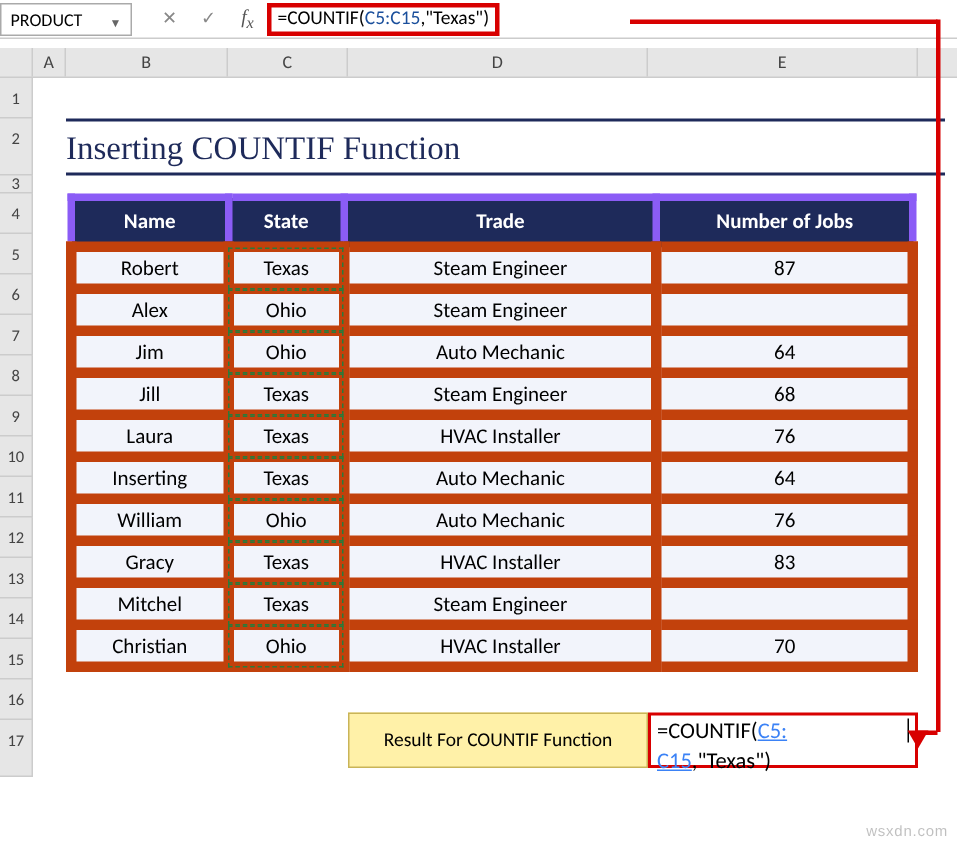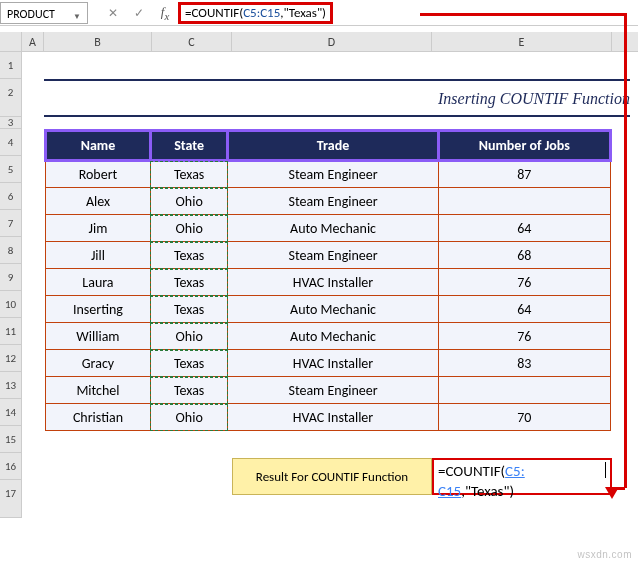--- a/index.html
+++ b/index.html
@@ -26,26 +26,26 @@
     .col-E { width: 180px; }
     
     .grid-body { display: flex; }
     .row-headers { width: 22px; background: #e6e6e6; }
     .row-head { height: 27px; text-align: center; font-size: 11px; color: #444; border-bottom: 1px solid #ccc; border-right: 1px solid #ccc; line-height: 27px; }
     .row-head.tall { height: 38px; }
     
     .sheet { position: relative; flex: 1; }
     .cell-blank { height: 27px; }
     
-    .title-row { height: 38px; display: flex; align-items: center; justify-content: flex-end; font-family: 'Georgia', serif; font-style: italic; font-size: 16px; color: #1e2a5a; border-top: 2px solid #1e2a5a; border-bottom: 2px solid #1e2a5a; margin-left: 22px; margin-right: 8px; margin-top: 0; padding-top: 2px; }
+    .title-row { height: 38px; display: flex; align-items: center; justify-content: flex-start; font-family: 'Georgia', serif; font-size: 22px; color: #1e2a5a; border-top: 2px solid #1e2a5a; border-bottom: 2px solid #1e2a5a; margin-left: 22px; margin-right: 8px; margin-top: 0; padding-top: 2px; }
     
     .table-wrap { margin-left: 22px; margin-right: 8px; }
     table.data { border-collapse: collapse; width: 568px; }
-    table.data th { background: #1e2a5a; color: #fff; font-weight: bold; font-size: 14px; padding: 5px 4px; border: 3px solid #8b5cf6; text-align: center; height: 27px; }
-    table.data td { background: #f2f4fb; border: 1px solid #c2410c; text-align: center; font-size: 14px; height: 27px; padding: 2px 4px; }
+    table.data th { background: #1e2a5a; color: #fff; font-weight: bold; font-size: 14px; padding: 5px 4px; border: 5px solid #8b5cf6; text-align: center; height: 27px; }
+    table.data td { background: #f2f4fb; border: 7px solid #c2410c; text-align: center; font-size: 14px; height: 27px; padding: 2px 4px; }
     table.data .col-name { width: 108px; }
     table.data .col-state { width: 80px; }
     table.data .col-trade { width: 220px; }
     table.data .col-jobs { width: 180px; }
     
     .marquee { outline: 1.5px dashed #2a7a3a; outline-offset: -1px; }
     
     .spacer-row { height: 27px; }
     
     .result-row { display: flex; margin-left: 22px; height: 37px; align-items: stretch; }

